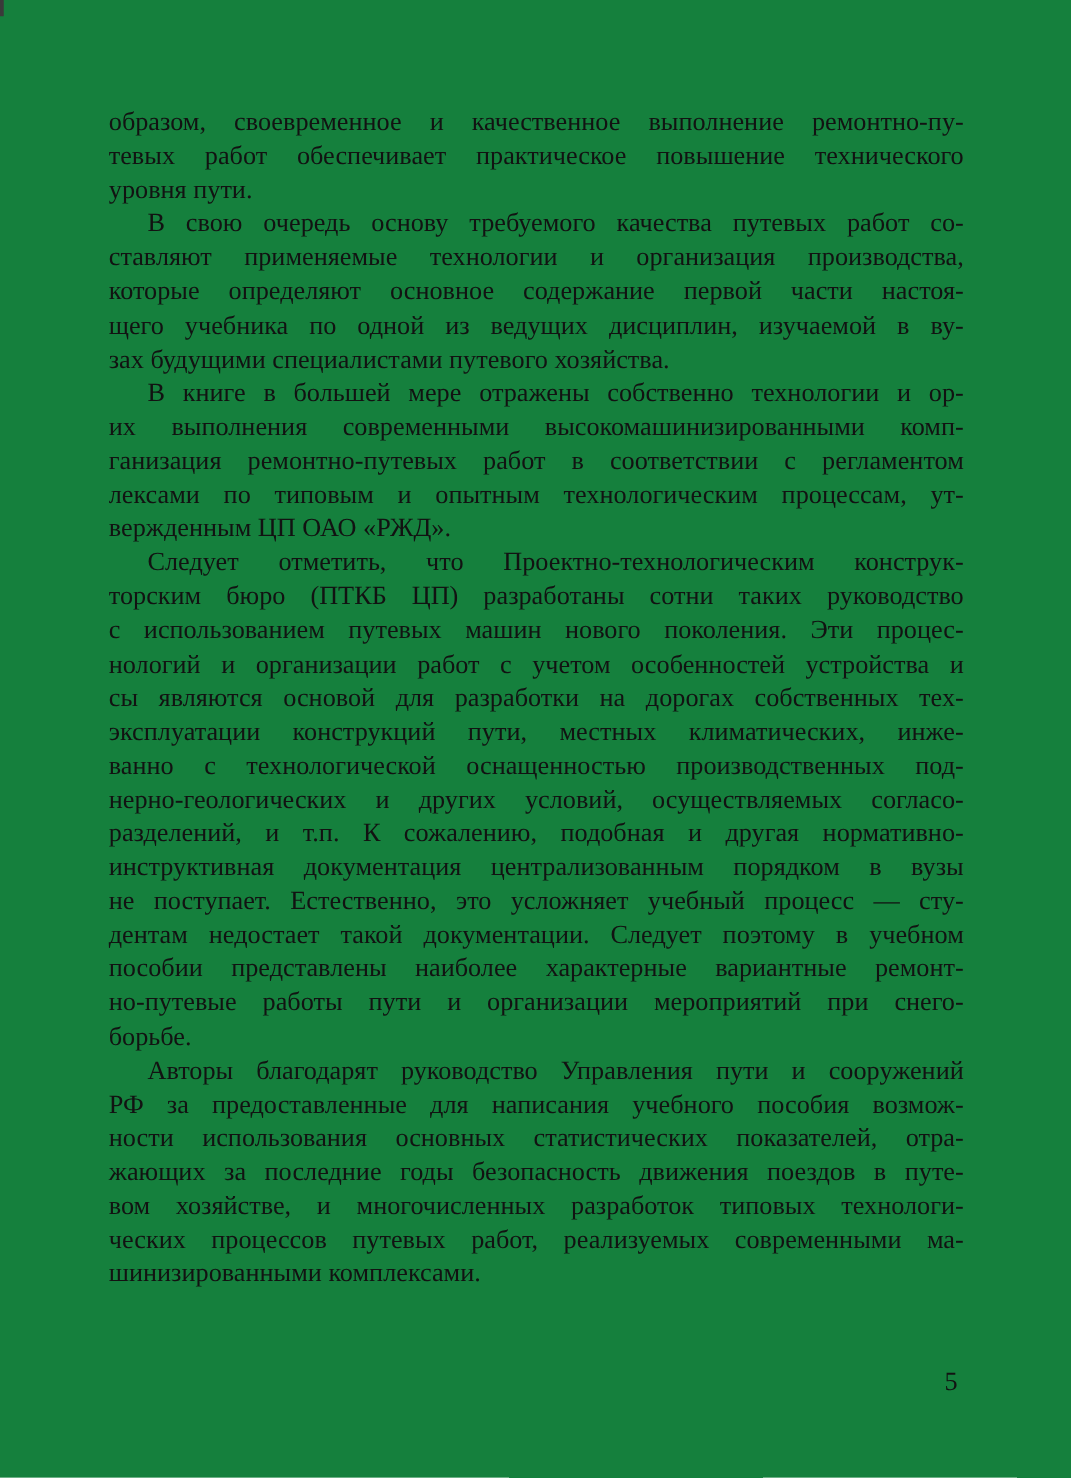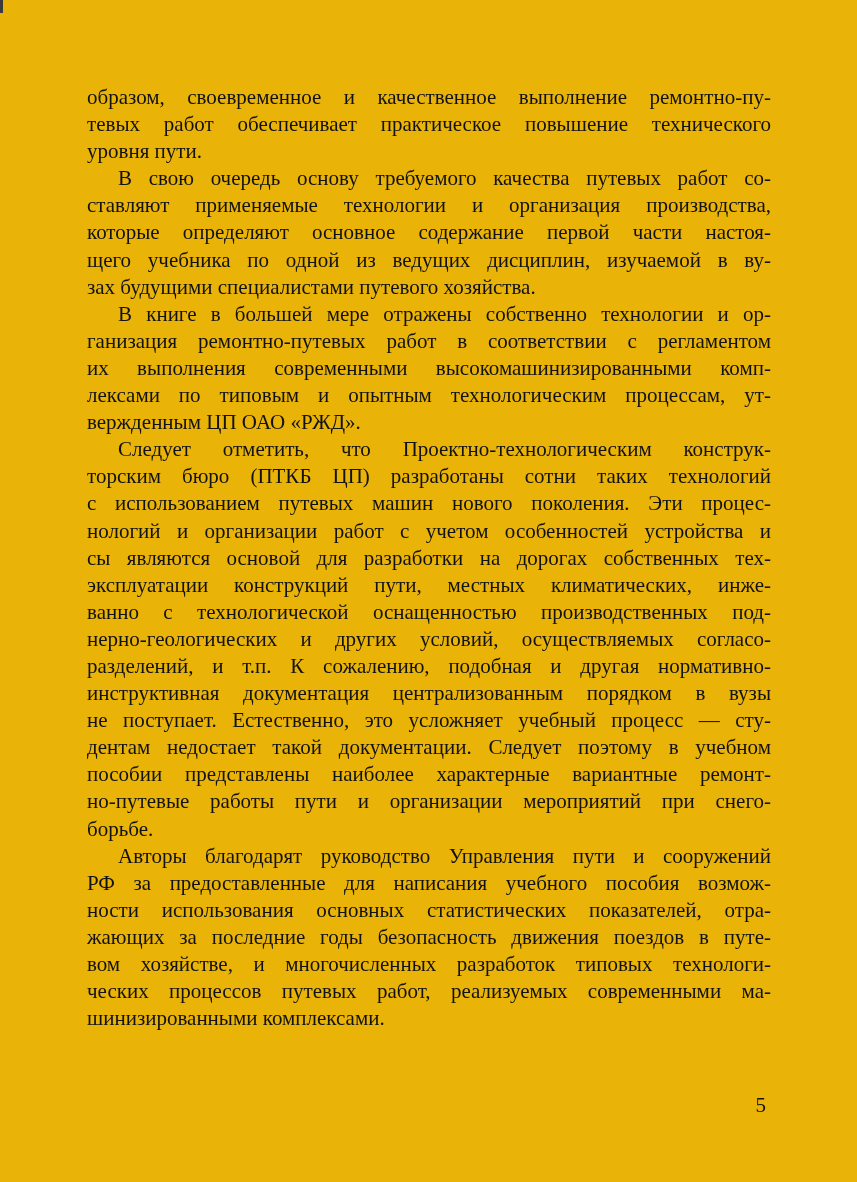--- a/index.html
+++ b/index.html
@@ -11,21 +11,21 @@
     width: 857px;
     height: 1182px;
     position: relative;
     font-family: "Liberation Serif", "DejaVu Serif", serif;
     color: #121212;
     overflow: hidden;
   }
   .page {
     position: absolute;
     inset: 0;
-    background: #eab308;
+    background: #15803d;
   }
   .scan-artifact {
     position: absolute;
     left: 0;
     top: 0;
     width: 3px;
     height: 13px;
     background: #3a3a3a;
   }
   .text-block {
@@ -77,28 +77,28 @@
       </div>
       <div class="paragraph">
         <div class="line indent">В свою очередь основу требуемого качества путевых работ со-</div>
         <div class="line">ставляют применяемые технологии и организация производства,</div>
         <div class="line">которые определяют основное содержание первой части настоя-</div>
         <div class="line">щего учебника по одной из ведущих дисциплин, изучаемой в ву-</div>
         <div class="line last">зах будущими специалистами путевого хозяйства.</div>
       </div>
       <div class="paragraph">
         <div class="line indent">В книге в большей мере отражены собственно технологии и ор-</div>
+        <div class="line">их выполнения современными высокомашинизированными комп-</div>
         <div class="line">ганизация ремонтно-путевых работ в соответствии с регламентом</div>
-        <div class="line">их выполнения современными высокомашинизированными комп-</div>
         <div class="line">лексами по типовым и опытным технологическим процессам, ут-</div>
         <div class="line last">вержденным ЦП ОАО «РЖД».</div>
       </div>
       <div class="paragraph">
         <div class="line indent">Следует отметить, что Проектно-технологическим конструк-</div>
-        <div class="line">торским бюро (ПТКБ ЦП) разработаны сотни таких технологий</div>
+        <div class="line">торским бюро (ПТКБ ЦП) разработаны сотни таких руководство</div>
         <div class="line">с использованием путевых машин нового поколения. Эти процес-</div>
         <div class="line">нологий и организации работ с учетом особенностей устройства и</div>
         <div class="line">сы являются основой для разработки на дорогах собственных тех-</div>
         <div class="line">эксплуатации конструкций пути, местных климатических, инже-</div>
         <div class="line">ванно с технологической оснащенностью производственных под-</div>
         <div class="line">нерно-геологических и других условий, осуществляемых согласо-</div>
         <div class="line">разделений, и т.п. К сожалению, подобная и другая нормативно-</div>
         <div class="line">инструктивная документация централизованным порядком в вузы</div>
         <div class="line">не поступает. Естественно, это усложняет учебный процесс — сту-</div>
         <div class="line">дентам недостает такой документации. Следует поэтому в учебном</div>

